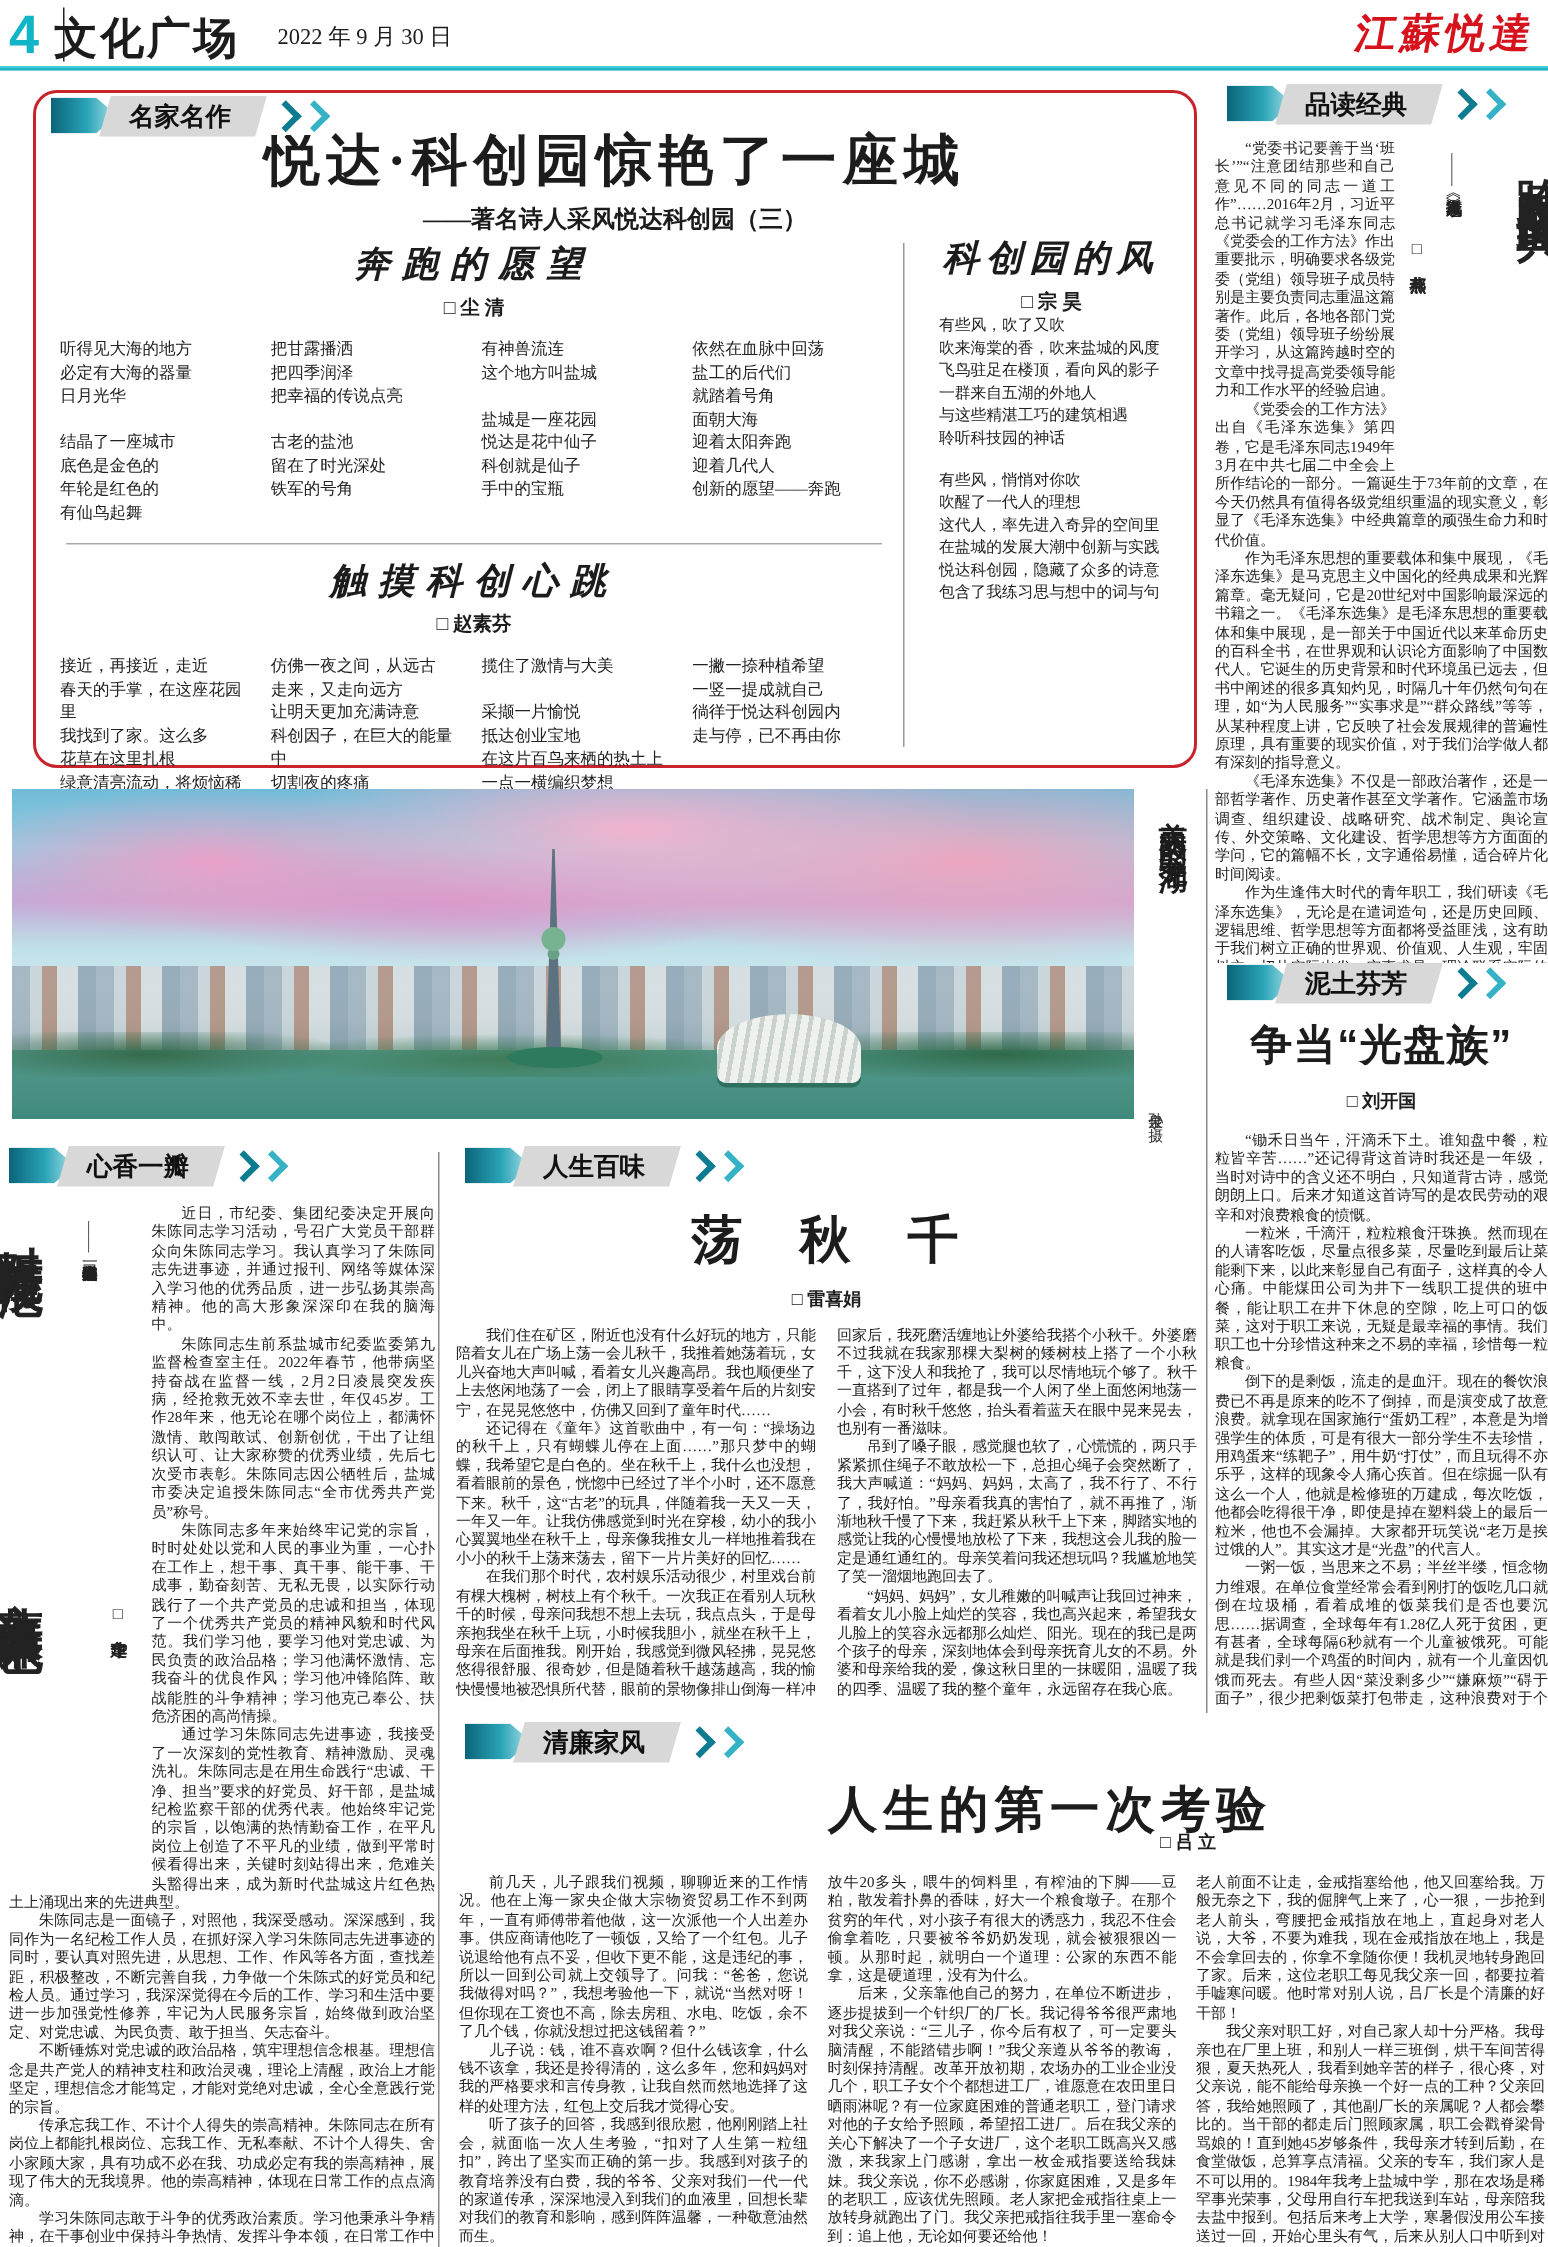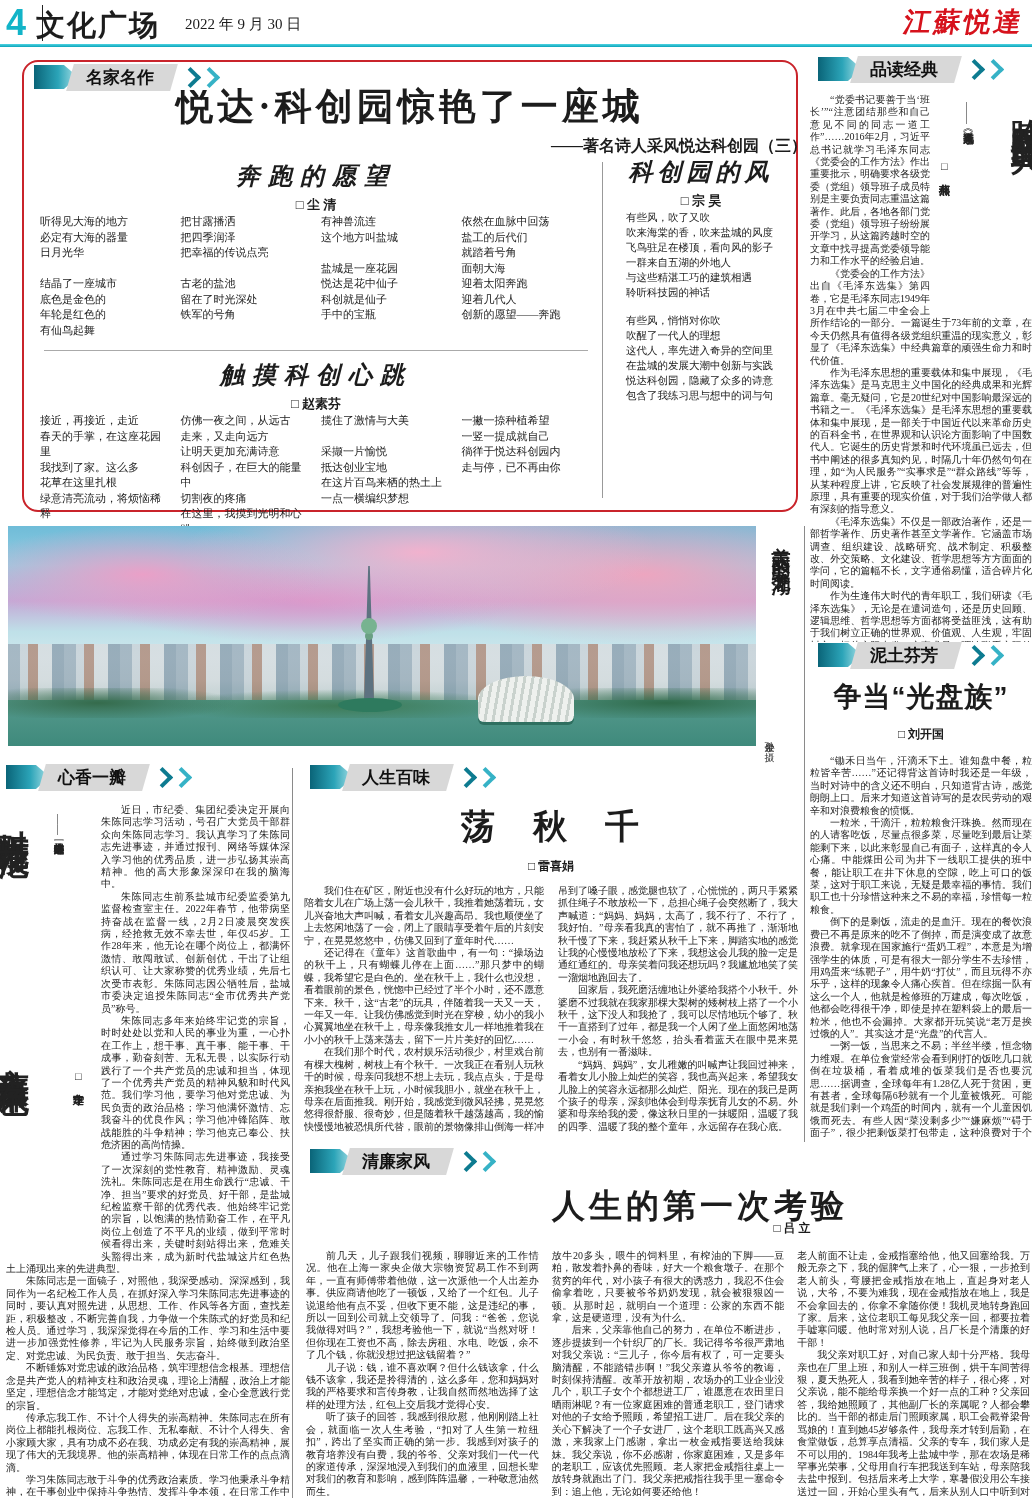--- a/index.html
+++ b/index.html
@@ -22,28 +22,28 @@
   .badge-label span{display:inline-block;transform:skewX(16deg);
                     font:700 17px "Liberation Sans",sans-serif;color:#111;}
   .chevs{display:flex;margin-left:9px;gap:4px;}
   .chev{width:11px;height:11px;border-top:4px solid #0d7b90;border-right:4px solid #0d7b90;transform:rotate(45deg);}
   .chev.c2{border-color:#36b2c6;}
   
   .red-box{position:absolute;left:22px;top:60px;width:772px;height:448px;
            border:2.5px solid #c9242b;border-radius:16px;}
   .fw-title{position:absolute;left:0;top:20px;width:100%;text-align:center;
             font-size:37px;font-weight:900;letter-spacing:4px;}
-  .fw-sub{position:absolute;left:11px;top:74px;width:100%;text-align:right;font-size:16px;font-weight:700;}
+  .fw-sub{position:absolute;left:0;top:74px;width:100%;text-align:center;font-size:16px;font-weight:700;}
   .fw-left{position:absolute;left:16px;top:98px;width:552px;}
   .fw-vdiv{position:absolute;left:578px;top:100px;width:1px;height:336px;background:#999;}
   .fw-right{position:absolute;left:592px;top:94px;width:170px;}
   .poem-title{text-align:center;font-family:"DejaVu Serif",serif;font-style:italic;
               font-size:24px;font-weight:900;letter-spacing:8px;}
   .poem-author{text-align:center;font-size:13px;font-weight:700;margin-top:4px;}
-  .poem-cols{display:flex;gap:10px;margin-top:0;}
+  .poem-cols{display:flex;gap:10px;margin-top:12px;}
   .poem-col{flex:1;font-size:11px;line-height:15.5px;white-space:pre-line;color:#222;}
   .fw-hr{border:none;border-top:1px solid #aaa;margin:12px 4px 8px;}
   .stanza{font-size:10.5px;line-height:15px;white-space:pre-line;margin:0 0 13px 10px;color:#222;}
   
   .bodytext{font-size:10px;line-height:12.4px;text-align:justify;color:#222;}
   .bodytext p{margin:0;text-indent:2em;}
   .cont p:first-child{text-indent:0;}
   
   .classic{position:absolute;left:810px;top:56px;width:222px;height:588px;}
   .classic-body{margin-top:38px;height:548px;overflow:hidden;}
@@ -225,21 +225,21 @@
     <div class="classic-body bodytext">
       <div class="classic-float">
         <div class="cl-title">跨越时空的经典</div>
         <div class="cl-sub">——读《毛泽东选集》有感</div>
         <div class="cl-author">□ 郝燕燕</div>
       </div>
       <div>
           <p>“党委书记要善于当‘班长’”“注意团结那些和自己意见不同的同志一道工作”……2016年2月，习近平总书记就学习毛泽东同志《党委会的工作方法》作出重要批示，明确要求各级党委（党组）领导班子成员特别是主要负责同志重温这篇著作。此后，各地各部门党委（党组）领导班子纷纷展开学习，从这篇跨越时空的文章中找寻提高党委领导能力和工作水平的经验启迪。</p>
           <p>《党委会的工作方法》出自《毛泽东选集》第四卷，它是毛泽东同志1949年3月在中共七届二中全会上所作结论的一部分。一篇诞生于73年前的文章，在今天仍然具有值得各级党组织重温的现实意义，彰显了《毛泽东选集》中经典篇章的顽强生命力和时代价值。</p>
           <p>作为毛泽东思想的重要载体和集中展现，《毛泽东选集》是马克思主义中国化的经典成果和光辉篇章。毫无疑问，它是20世纪对中国影响最深远的书籍之一。《毛泽东选集》是毛泽东思想的重要载体和集中展现，是一部关于中国近代以来革命历史的百科全书，在世界观和认识论方面影响了中国数代人。它诞生的历史背景和时代环境虽已远去，但书中阐述的很多真知灼见，时隔几十年仍然句句在理，如“为人民服务”“实事求是”“群众路线”等等，从某种程度上讲，它反映了社会发展规律的普遍性原理，具有重要的现实价值，对于我们治学做人都有深刻的指导意义。</p>
-          <p>《毛泽东选集》不仅是一部政治著作，还是一部哲学著作、历史著作甚至文学著作。它涵盖市场调查、组织建设、战略研究、战术制定、积极整改、外交策略、文化建设、哲学思想等方方面面的学问，它的篇幅不长，文字通俗易懂，适合碎片化时间阅读。</p>
+          <p>《毛泽东选集》不仅是一部政治著作，还是一部哲学著作、历史著作甚至文学著作。它涵盖市场调查、组织建设、战略研究、战术制定、舆论宣传、外交策略、文化建设、哲学思想等方方面面的学问，它的篇幅不长，文字通俗易懂，适合碎片化时间阅读。</p>
           <p>作为生逢伟大时代的青年职工，我们研读《毛泽东选集》，无论是在遣词造句，还是历史回顾、逻辑思维、哲学思想等方面都将受益匪浅，这有助于我们树立正确的世界观、价值观、人生观，牢固树立一切从实际出发、实事求是、理论联系实际的原则，从中找到研判形势、推进工作、指导实践的理论涵养，把自己的小我融入国家的大我中，坚定理想信念，勇担时代重任，奋力拼搏实干，书写出无愧于青春的精彩人生。</p>
         </div>
     </div>
   </aside>
 
   <figure class="photo" style="margin:0;">
     <div class="city"></div>
     <div class="greens"></div>
     <div class="tower"></div>
     <div class="tower-pod"></div>
@@ -310,22 +310,22 @@
     </div>
     <div class="life-title">荡　秋　千</div>
     <div class="life-author">□ 雷喜娟</div>
     <div class="life-cols">
       <div class="life-col bodytext">
           <p>我们住在矿区，附近也没有什么好玩的地方，只能陪着女儿在广场上荡一会儿秋千，我推着她荡着玩，女儿兴奋地大声叫喊，看着女儿兴趣高昂。我也顺便坐了上去悠闲地荡了一会，闭上了眼睛享受着午后的片刻安宁，在晃晃悠悠中，仿佛又回到了童年时代……</p>
           <p>还记得在《童年》这首歌曲中，有一句：“操场边的秋千上，只有蝴蝶儿停在上面……”那只梦中的蝴蝶，我希望它是白色的。坐在秋千上，我什么也没想，看着眼前的景色，恍惚中已经过了半个小时，还不愿意下来。秋千，这“古老”的玩具，伴随着我一天又一天，一年又一年。让我仿佛感觉到时光在穿梭，幼小的我小心翼翼地坐在秋千上，母亲像我推女儿一样地推着我在小小的秋千上荡来荡去，留下一片片美好的回忆……</p>
           <p>在我们那个时代，农村娱乐活动很少，村里戏台前有棵大槐树，树枝上有个秋千。一次我正在看别人玩秋千的时候，母亲问我想不想上去玩，我点点头，于是母亲抱我坐在秋千上玩，小时候我胆小，就坐在秋千上，母亲在后面推我。刚开始，我感觉到微风轻拂，晃晃悠悠得很舒服、很奇妙，但是随着秋千越荡越高，我的愉快慢慢地被恐惧所代替，眼前的景物像排山倒海一样冲了过来，我的心都</p>
         </div>
       <div class="life-col bodytext cont">
+          <p>回家后，我死磨活缠地让外婆给我搭个小秋千。外婆磨不过我就在我家那棵大梨树的矮树枝上搭了一个小秋千，这下没人和我抢了，我可以尽情地玩个够了。秋千一直搭到了过年，都是我一个人闲了坐上面悠闲地荡一小会，有时秋千悠悠，抬头看着蓝天在眼中晃来晃去，也别有一番滋味。</p>
           <p>吊到了嗓子眼，感觉腿也软了，心慌慌的，两只手紧紧抓住绳子不敢放松一下，总担心绳子会突然断了，我大声喊道：“妈妈、妈妈，太高了，我不行了、不行了，我好怕。”母亲看我真的害怕了，就不再推了，渐渐地秋千慢了下来，我赶紧从秋千上下来，脚踏实地的感觉让我的心慢慢地放松了下来，我想这会儿我的脸一定是通红通红的。母亲笑着问我还想玩吗？我尴尬地笑了笑一溜烟地跑回去了。</p>
-          <p>回家后，我死磨活缠地让外婆给我搭个小秋千。外婆磨不过我就在我家那棵大梨树的矮树枝上搭了一个小秋千，这下没人和我抢了，我可以尽情地玩个够了。秋千一直搭到了过年，都是我一个人闲了坐上面悠闲地荡一小会，有时秋千悠悠，抬头看着蓝天在眼中晃来晃去，也别有一番滋味。</p>
           <p>“妈妈、妈妈”，女儿稚嫩的叫喊声让我回过神来，看着女儿小脸上灿烂的笑容，我也高兴起来，希望我女儿脸上的笑容永远都那么灿烂、阳光。现在的我已是两个孩子的母亲，深刻地体会到母亲抚育儿女的不易。外婆和母亲给我的爱，像这秋日里的一抹暖阳，温暖了我的四季、温暖了我的整个童年，永远留存在我心底。</p>
         </div>
     </div>
   </section>
 
   <section class="family">
     <div class="badge" style="left:6px;top:0;">
       <div class="badge-arrow"></div>
       <div class="badge-label"><span>清廉家风</span></div>
       <div class="chevs">

